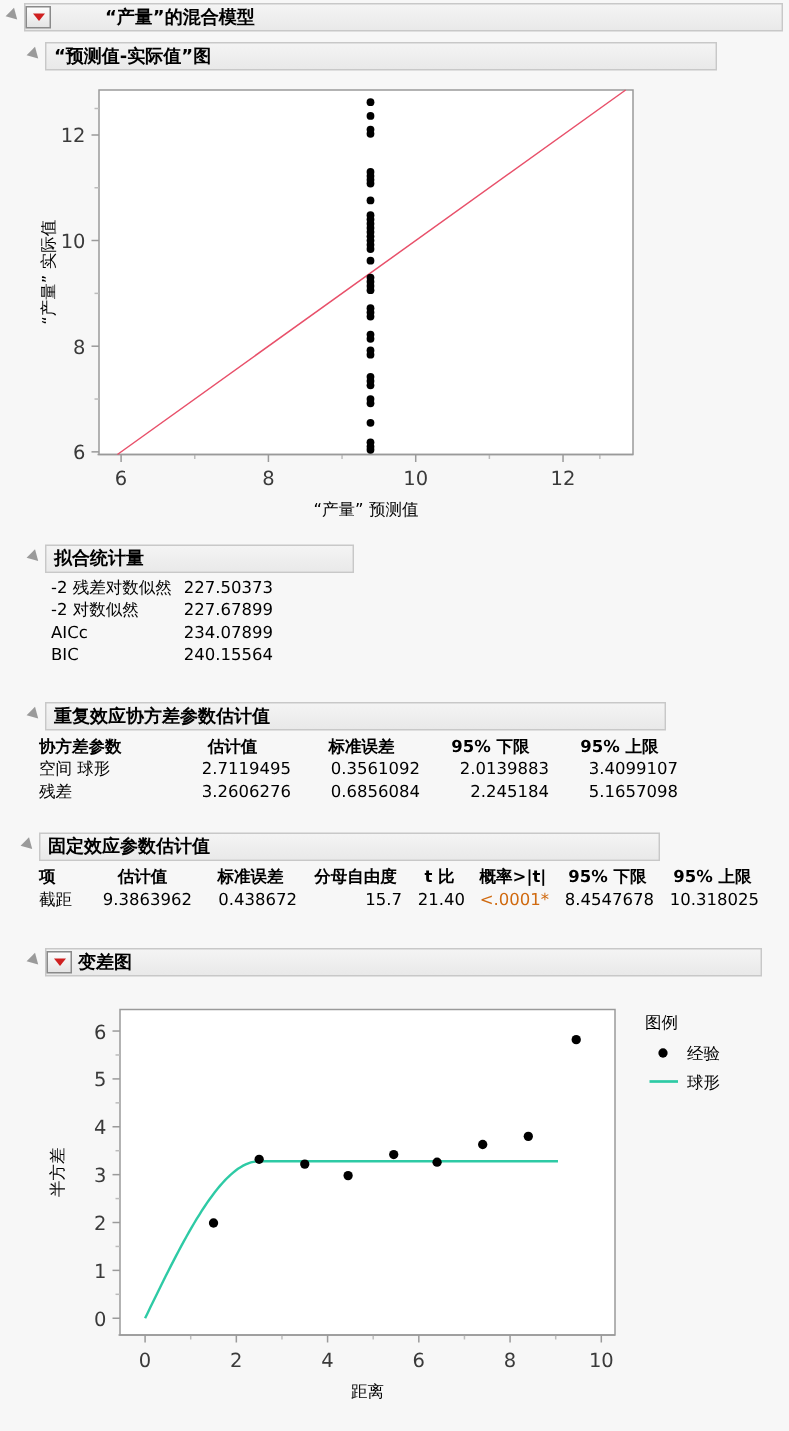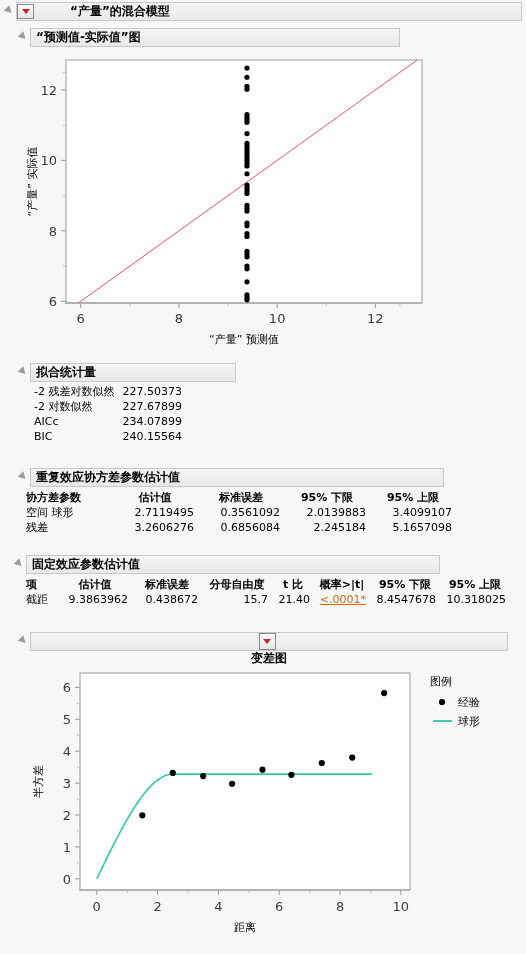--- a/index.html
+++ b/index.html
@@ -54,21 +54,21 @@
   table.jmp{border-collapse:collapse;font-size:11px;}
   table.jmp th{
     font-weight:bold;text-align:center;padding:0 4px 1px 4px;
     white-space:nowrap;vertical-align:bottom;
   }
   table.jmp td{
     text-align:right;padding:0 4px 1px 4px;white-space:nowrap;
     line-height:14px;
   }
   table.jmp th.l,table.jmp td.l{text-align:left;}
-  td.pval{color:#d06a10;text-decoration:underline;}
+  td.pval{color:#d06a10;}
 
   
   .plotwrap{position:absolute;}
   svg{display:block;}
   .axtxt{font-family:"DejaVu Sans","Liberation Sans",sans-serif;font-size:13px;fill:#3a3a3a;}
   .axttl{font-family:"DejaVu Sans","Liberation Sans",sans-serif;font-size:11px;fill:#000;}
   .legttl{font-family:"DejaVu Sans","Liberation Sans",sans-serif;font-size:11px;fill:#000;}
 </style>
 </head>
 <body>
@@ -81,21 +81,21 @@
           <i></i>
         </span>
       <span class="ttl">“产量”的混合模型</span>
     </div>
   </div>
 </div>
 
 <div class="lvl2" style="left:14px;top:28px;width:512px;">
   <div class="outline-row">
     <span class="tri"></span>
-    <div class="hdrbar" style="width:370px;padding-left:5px;">
+    <div class="hdrbar" style="width:448px;padding-left:5px;">
       <span class="ttl">“预测值-实际值”图</span>
     </div>
   </div>
 </div>
 
 <div class="plotwrap" style="left:14px;top:50px;">
   <svg id="svg-abp" width="420" height="305">
       <rect x="52" y="10" width="356" height="243" fill="#ffffff" stroke="#9a9a9a" stroke-width="1"></rect>
       <line x1="52" y1="251.23913043478262" x2="47" y2="251.23913043478262" stroke="#9a9a9a" stroke-width="1"></line>
       <text x="43" y="256.2391304347826" class="axtxt" text-anchor="end">6</text>
@@ -271,21 +271,21 @@
           <td>8.4547678</td>
           <td>10.318025</td>
         </tr>
       </tbody>
   </table>
 </div>
 
 <div class="lvl2" style="left:14px;top:632px;">
   <div class="outline-row">
     <span class="tri"></span>
-    <div class="hdrbar" style="width:478px;flex-direction:column;">
+    <div class="hdrbar" style="width:478px;">
       <span class="redbtn">
           <i></i>
         </span>
       <span class="ttl">变差图</span>
     </div>
   </div>
 </div>
 
 <div class="plotwrap" style="left:10px;top:655px;">
   <svg id="svg-vg" width="516" height="295">

